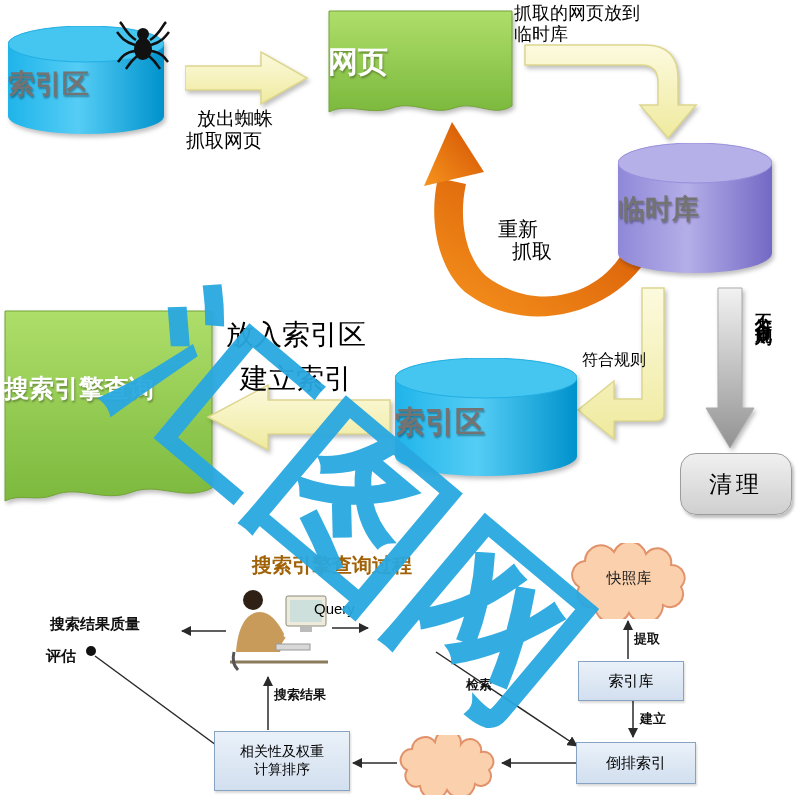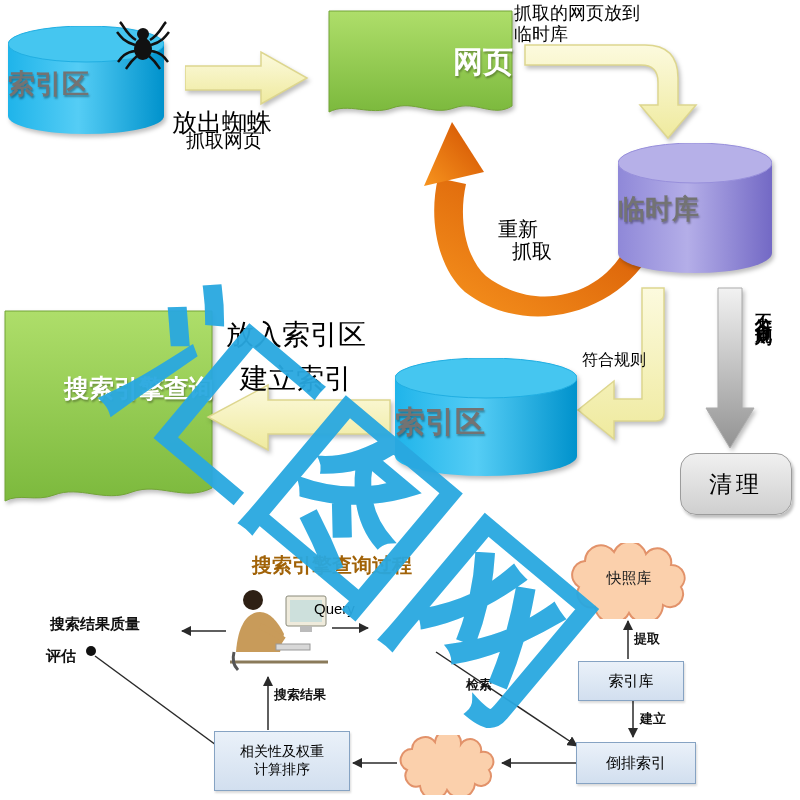--- a/index.html
+++ b/index.html
@@ -1,21 +1,21 @@
 <!DOCTYPE html>
 <html><head>
 <meta charset="utf-8">
 <style>
   html,body{margin:0;padding:0;background:#fff;}
   #stage{position:relative;width:800px;height:800px;background:#fff;overflow:hidden;
          font-family:"Liberation Sans","DejaVu Sans",sans-serif;color:#000;}
   #stage .abs{position:absolute;}
   .cyl-label{position:absolute;left:0;width:100%;color:#737373;font-weight:bold;
              text-shadow:1px 2px 2px rgba(0,0,0,.35);}
-  .doc-label{position:absolute;text-align:right;color:#fff;font-weight:bold;
+  .doc-label{position:absolute;text-align:left;color:#fff;font-weight:bold;
              text-shadow:1px 2px 2px rgba(0,0,0,.3);}
   .note{position:absolute;font-weight:normal;color:#000;white-space:nowrap;}
   .small-note{position:absolute;font-size:13px;color:#111;white-space:nowrap;font-weight:bold;}
   .flow-box{position:absolute;display:flex;flex-direction:column;align-items:center;justify-content:center;
             background:linear-gradient(#EAF1F9,#D2DFEF);border:1px solid #86A3C3;font-size:14px;
             box-shadow:1px 2px 2px rgba(0,0,0,.15);}
   .cloud-wrap{position:absolute;}
   .cloud-wrap svg{display:block;}
   .cloud-label{position:absolute;left:0;right:0;top:0;bottom:6px;display:flex;align-items:center;
                justify-content:center;font-size:15px;color:#222;}
@@ -88,21 +88,21 @@
         <path d="M21,40 C14,46 12,50 10,53"></path>
       <path d="M34,24 C44,18 46,10 50,6"></path>
         <path d="M35,29 C46,26 50,20 53,16"></path>
       <path d="M35,35 C45,36 49,42 52,46"></path>
         <path d="M33,40 C40,46 42,50 44,53"></path>
     </g>
     <circle cx="27" cy="18" r="6" fill="#111"></circle>
     <ellipse cx="27" cy="33" rx="9" ry="11" fill="#111"></ellipse>
   </svg>
 
-  <div class="note" style="left:172px;top:106px;font-size:25px">放出蜘蛛</div>
+  <div class="note" style="left:197px;top:106px;font-size:19px">放出蜘蛛</div>
   <div class="note" style="left:186px;top:128px;font-size:19px">抓取网页</div>
 
   <div class="abs shadowed" style="left:328px;top:10px;width:185px;height:120px">
     <svg width="185" height="120">
       <path d="M1,1 L184,1 L184,96 C165,108 148,90 126,98 C104,106 86,90 64,98 C42,106 20,92 1,102 Z" fill="url(#gGreen)" stroke="#72A436" stroke-width="1"></path>
     </svg>
     <div class="doc-label" style="left:0;top:32px;width:185px;font-size:30px">网页</div>
   </div>
 
   <div class="note" style="left:514px;top:1px;font-size:18px">抓取的网页放到</div>

